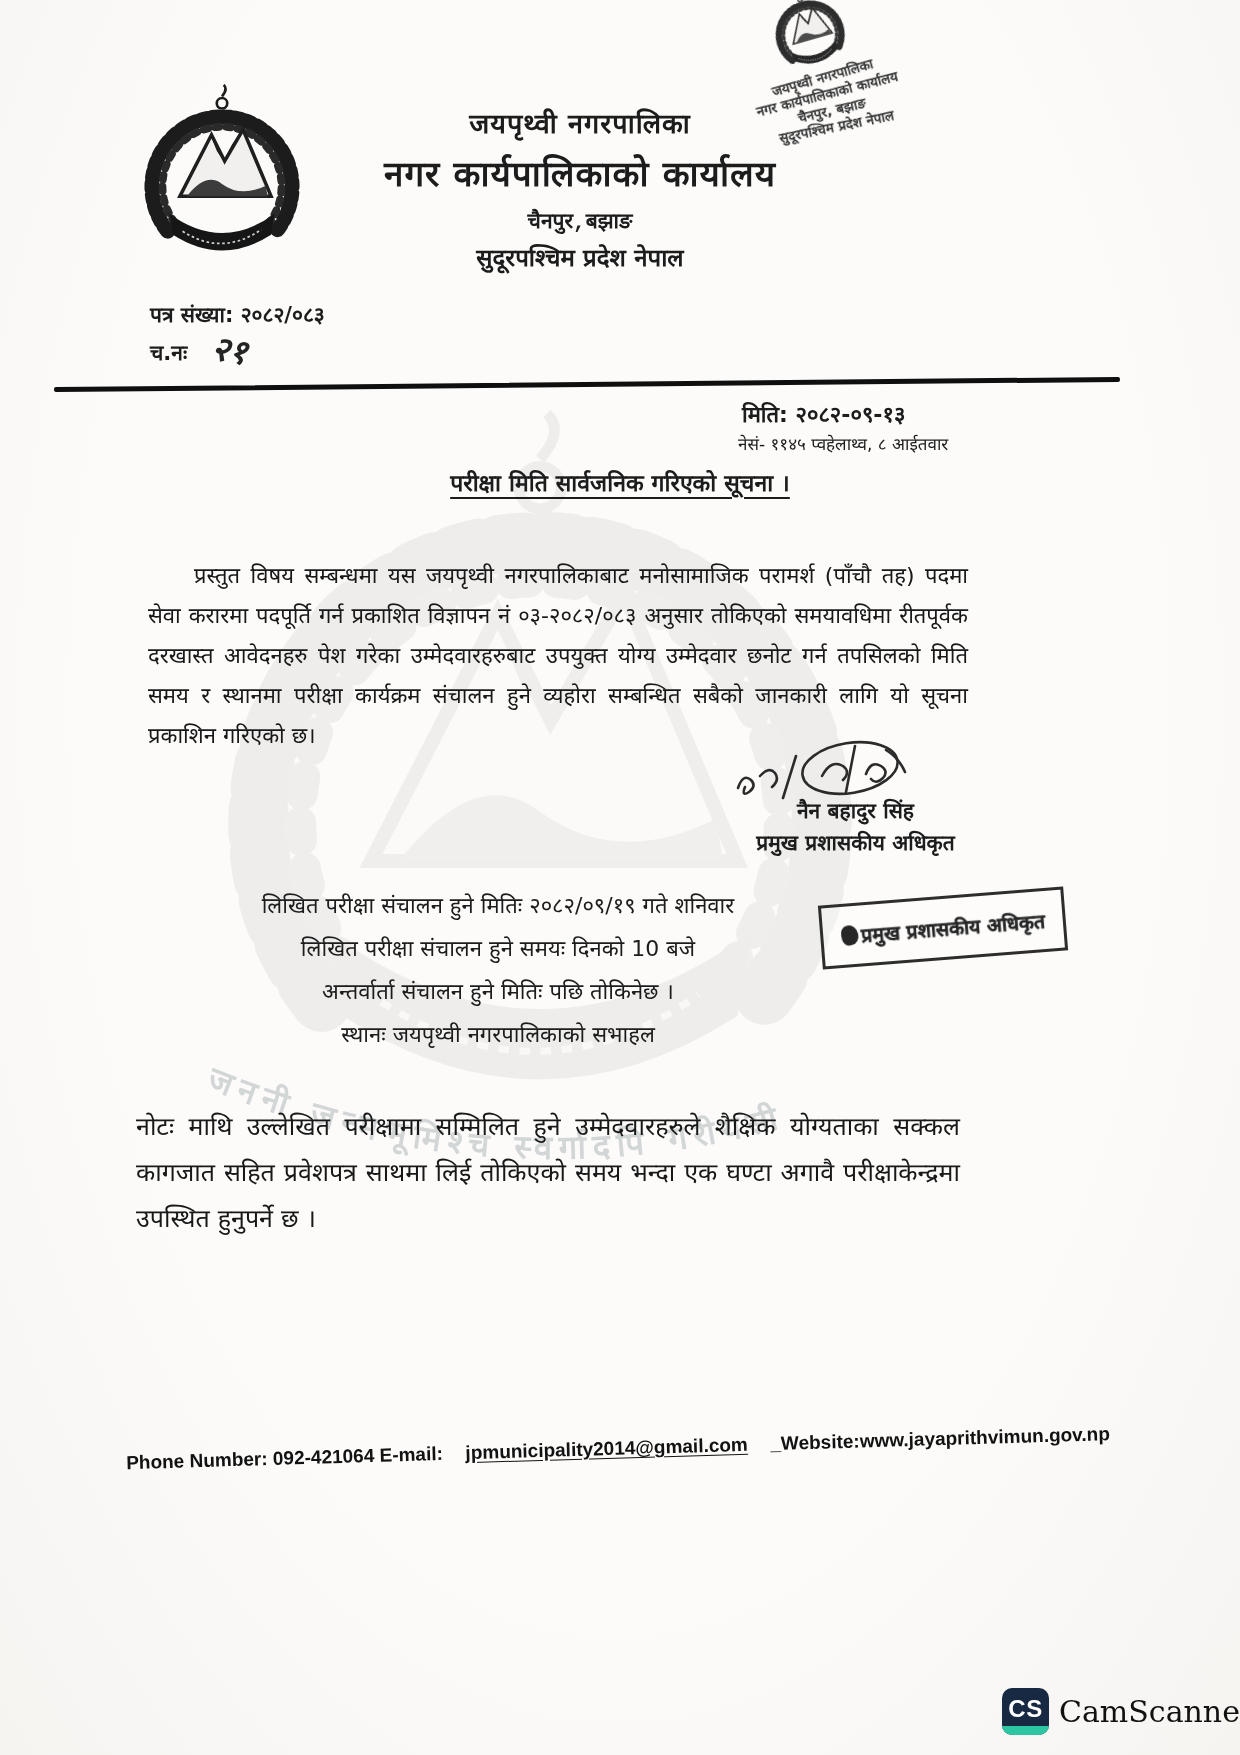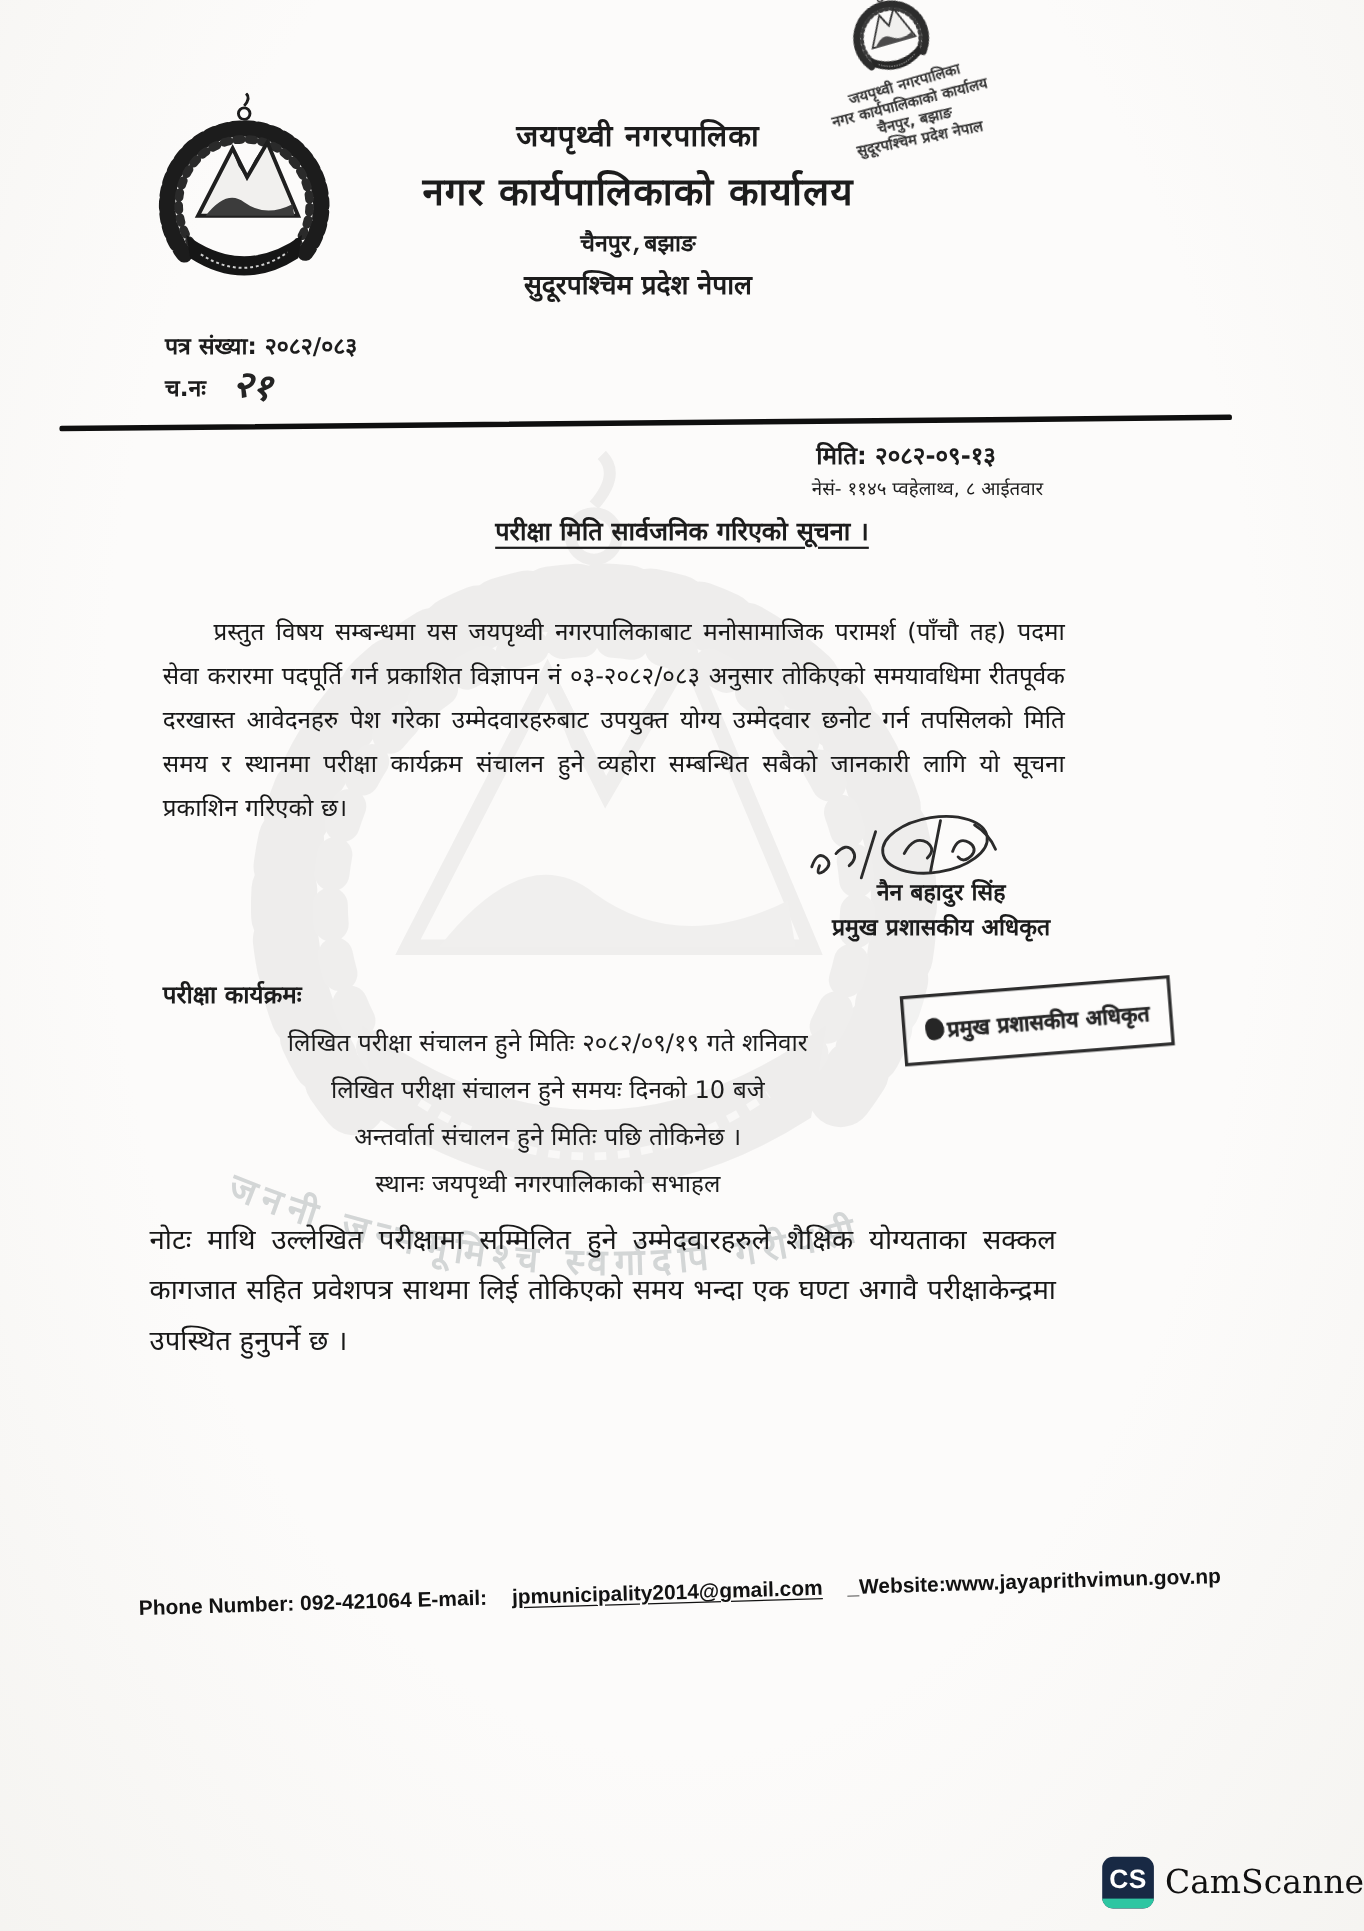--- a/index.html
+++ b/index.html
@@ -169,21 +169,20 @@
       <path d="M94,44 q9,-17 21,-10 q8,6 0,14"></path>
       <path d="M127,14 L118,60"></path>
       <path d="M138,42 q5,-14 15,-8 q8,5 2,12 q-7,7 -12,1"></path>
       <path d="M158,18 q13,8 19,22"></path>
     </g>
   </svg>
   <div class="abs sig-name">नैन बहादुर सिंह</div>
   <div class="abs sig-title">प्रमुख प्रशासकीय अधिकृत</div>
 
   <div class="abs schedule">
-    <div class="sch-heading">परीक्षा कार्यक्रमः</div>
     <div class="sch-item">लिखित परीक्षा संचालन हुने मितिः २०८२/०९/१९ गते शनिवार</div>
     <div class="sch-item">लिखित परीक्षा संचालन हुने समयः दिनको 10 बजे</div>
     <div class="sch-item">अन्तर्वार्ता संचालन हुने मितिः पछि तोकिनेछ ।</div>
     <div class="sch-item">स्थानः जयपृथ्वी नगरपालिकाको सभाहल</div>
   </div>
 
   <div class="abs stamp-box">
     <span class="smudge"></span>
     <span class="stamp-text">प्रमुख प्रशासकीय अधिकृत</span>
   </div>

